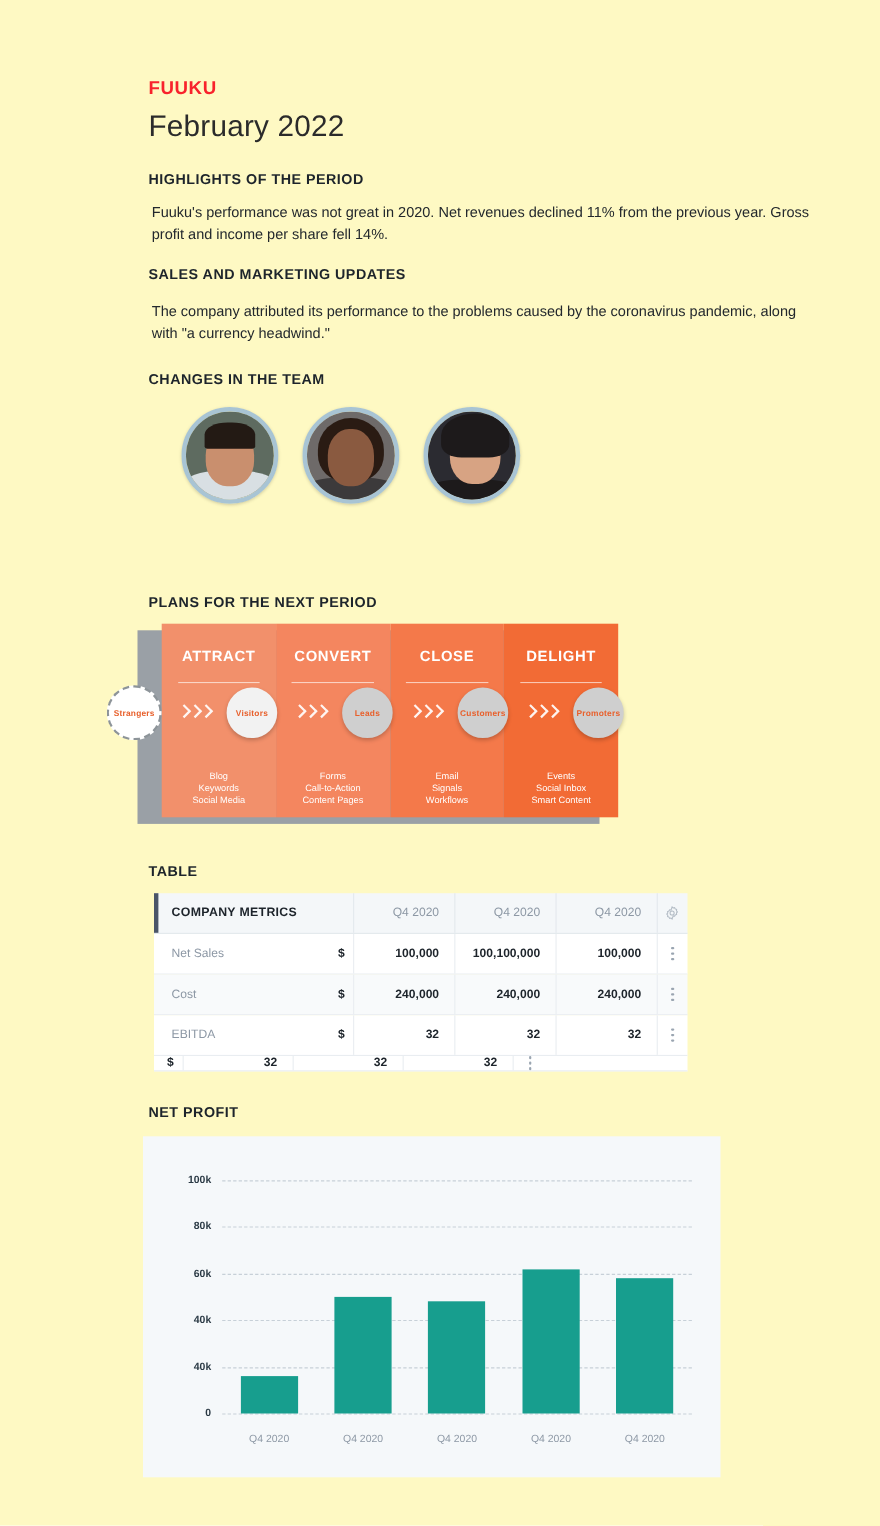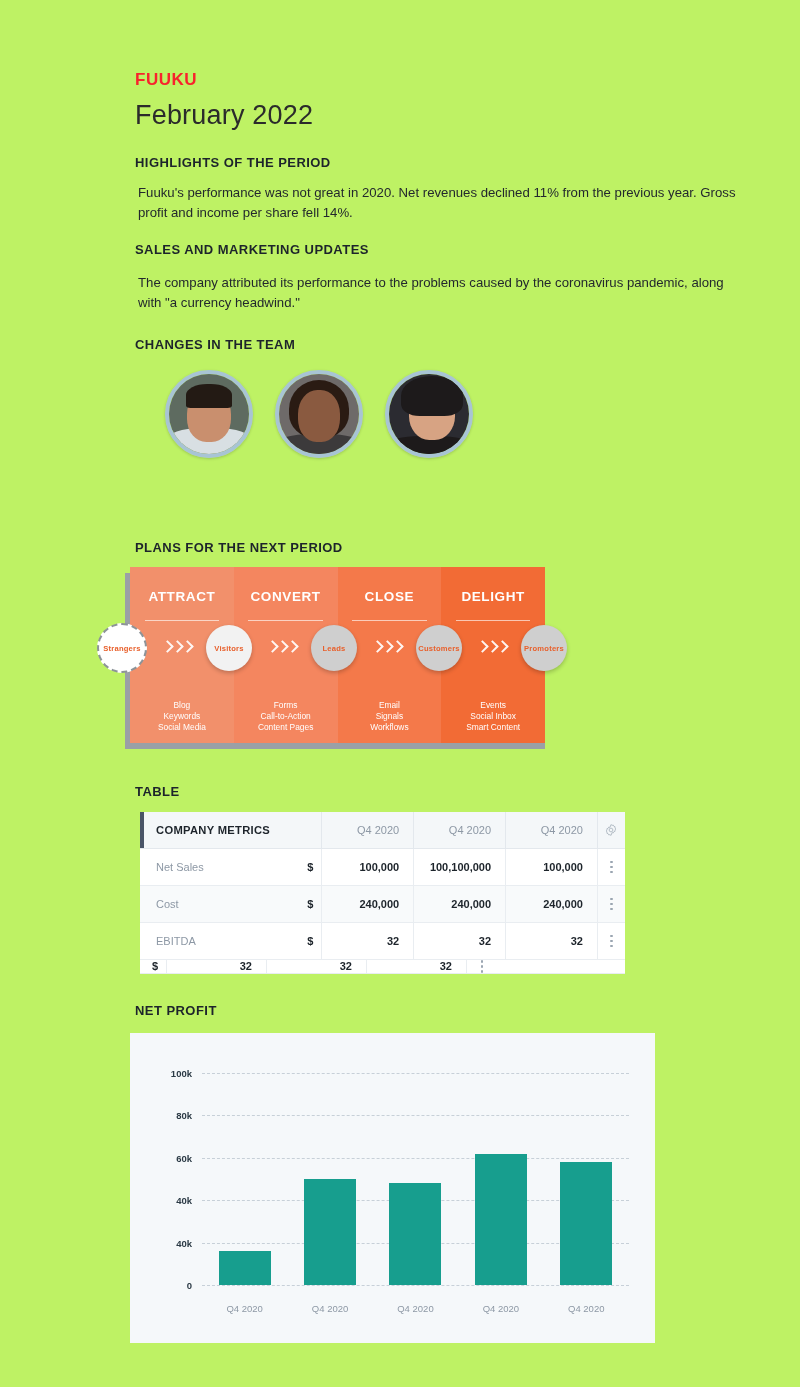--- a/index.html
+++ b/index.html
@@ -3,21 +3,21 @@
 <meta charset="utf-8">
 <style>
   * { box-sizing: border-box; margin: 0; padding: 0; }
   html, body {
     width: 800px;
     height: 1387px;
     background: #ffffff;
     font-family: "Liberation Sans", sans-serif;
     -webkit-font-smoothing: antialiased;
   }
-  .page { position: relative; width: 800px; height: 1387px; background:#bef264; }
+  .page { position: relative; width: 800px; height: 1387px; background:#fef9c3; }
 
   
   .brand {
     position:absolute; left:135px; top:70px;
     font-size:17px; font-weight:bold; letter-spacing:.5px; color:#f8232c;
   }
   .period {
     position:absolute; left:135px; top:100px;
     font-size:27px; font-weight:400; color:#2b2b2b; letter-spacing:.2px;
   }
@@ -53,21 +53,21 @@
   .a2 .body { position:absolute; width:84px; height:24px; left:-2px; bottom:-4px; background:#3c3a3b; border-radius:40% 40% 0 0; }
   .a3 .head { width:46px; height:54px; left:20px; top:12px; background:#d7a383; }
   .a3 .hair { position:absolute; width:62px; height:40px; left:12px; top:2px; background:#1d1a1b; border-radius:50% 50% 30% 30%; }
   .a3 .body { position:absolute; width:84px; height:22px; left:-2px; bottom:-4px; background:#1d1a1b; border-radius:40% 40% 0 0; }
 
   
   .funnel-wrap { position:absolute; left:125px; top:567px; width:420px; height:182px; }
   .funnel-shadow {
     position:absolute; left:0; top:6px; width:420px; height:176px; background:#9aa0a6;
   }
-  .funnel { position:absolute; left:5px; top:0; width:415px; height:176px; display:flex; }
+  .funnel { position:absolute; left:22px; top:0; width:415px; height:176px; display:flex; }
   .stage { flex:1; position:relative; display:flex; flex-direction:column; align-items:center; }
   .stage-title {
     margin-top:22px; font-size:13.5px; font-weight:bold; color:#fff;
     letter-spacing:.6px;
   }
   .stage-rule {
     width:72%; height:1px; background:rgba(255,255,255,.62); margin-top:16px;
   }
   .stage-tags {
     margin-top:auto; margin-bottom:10px;

